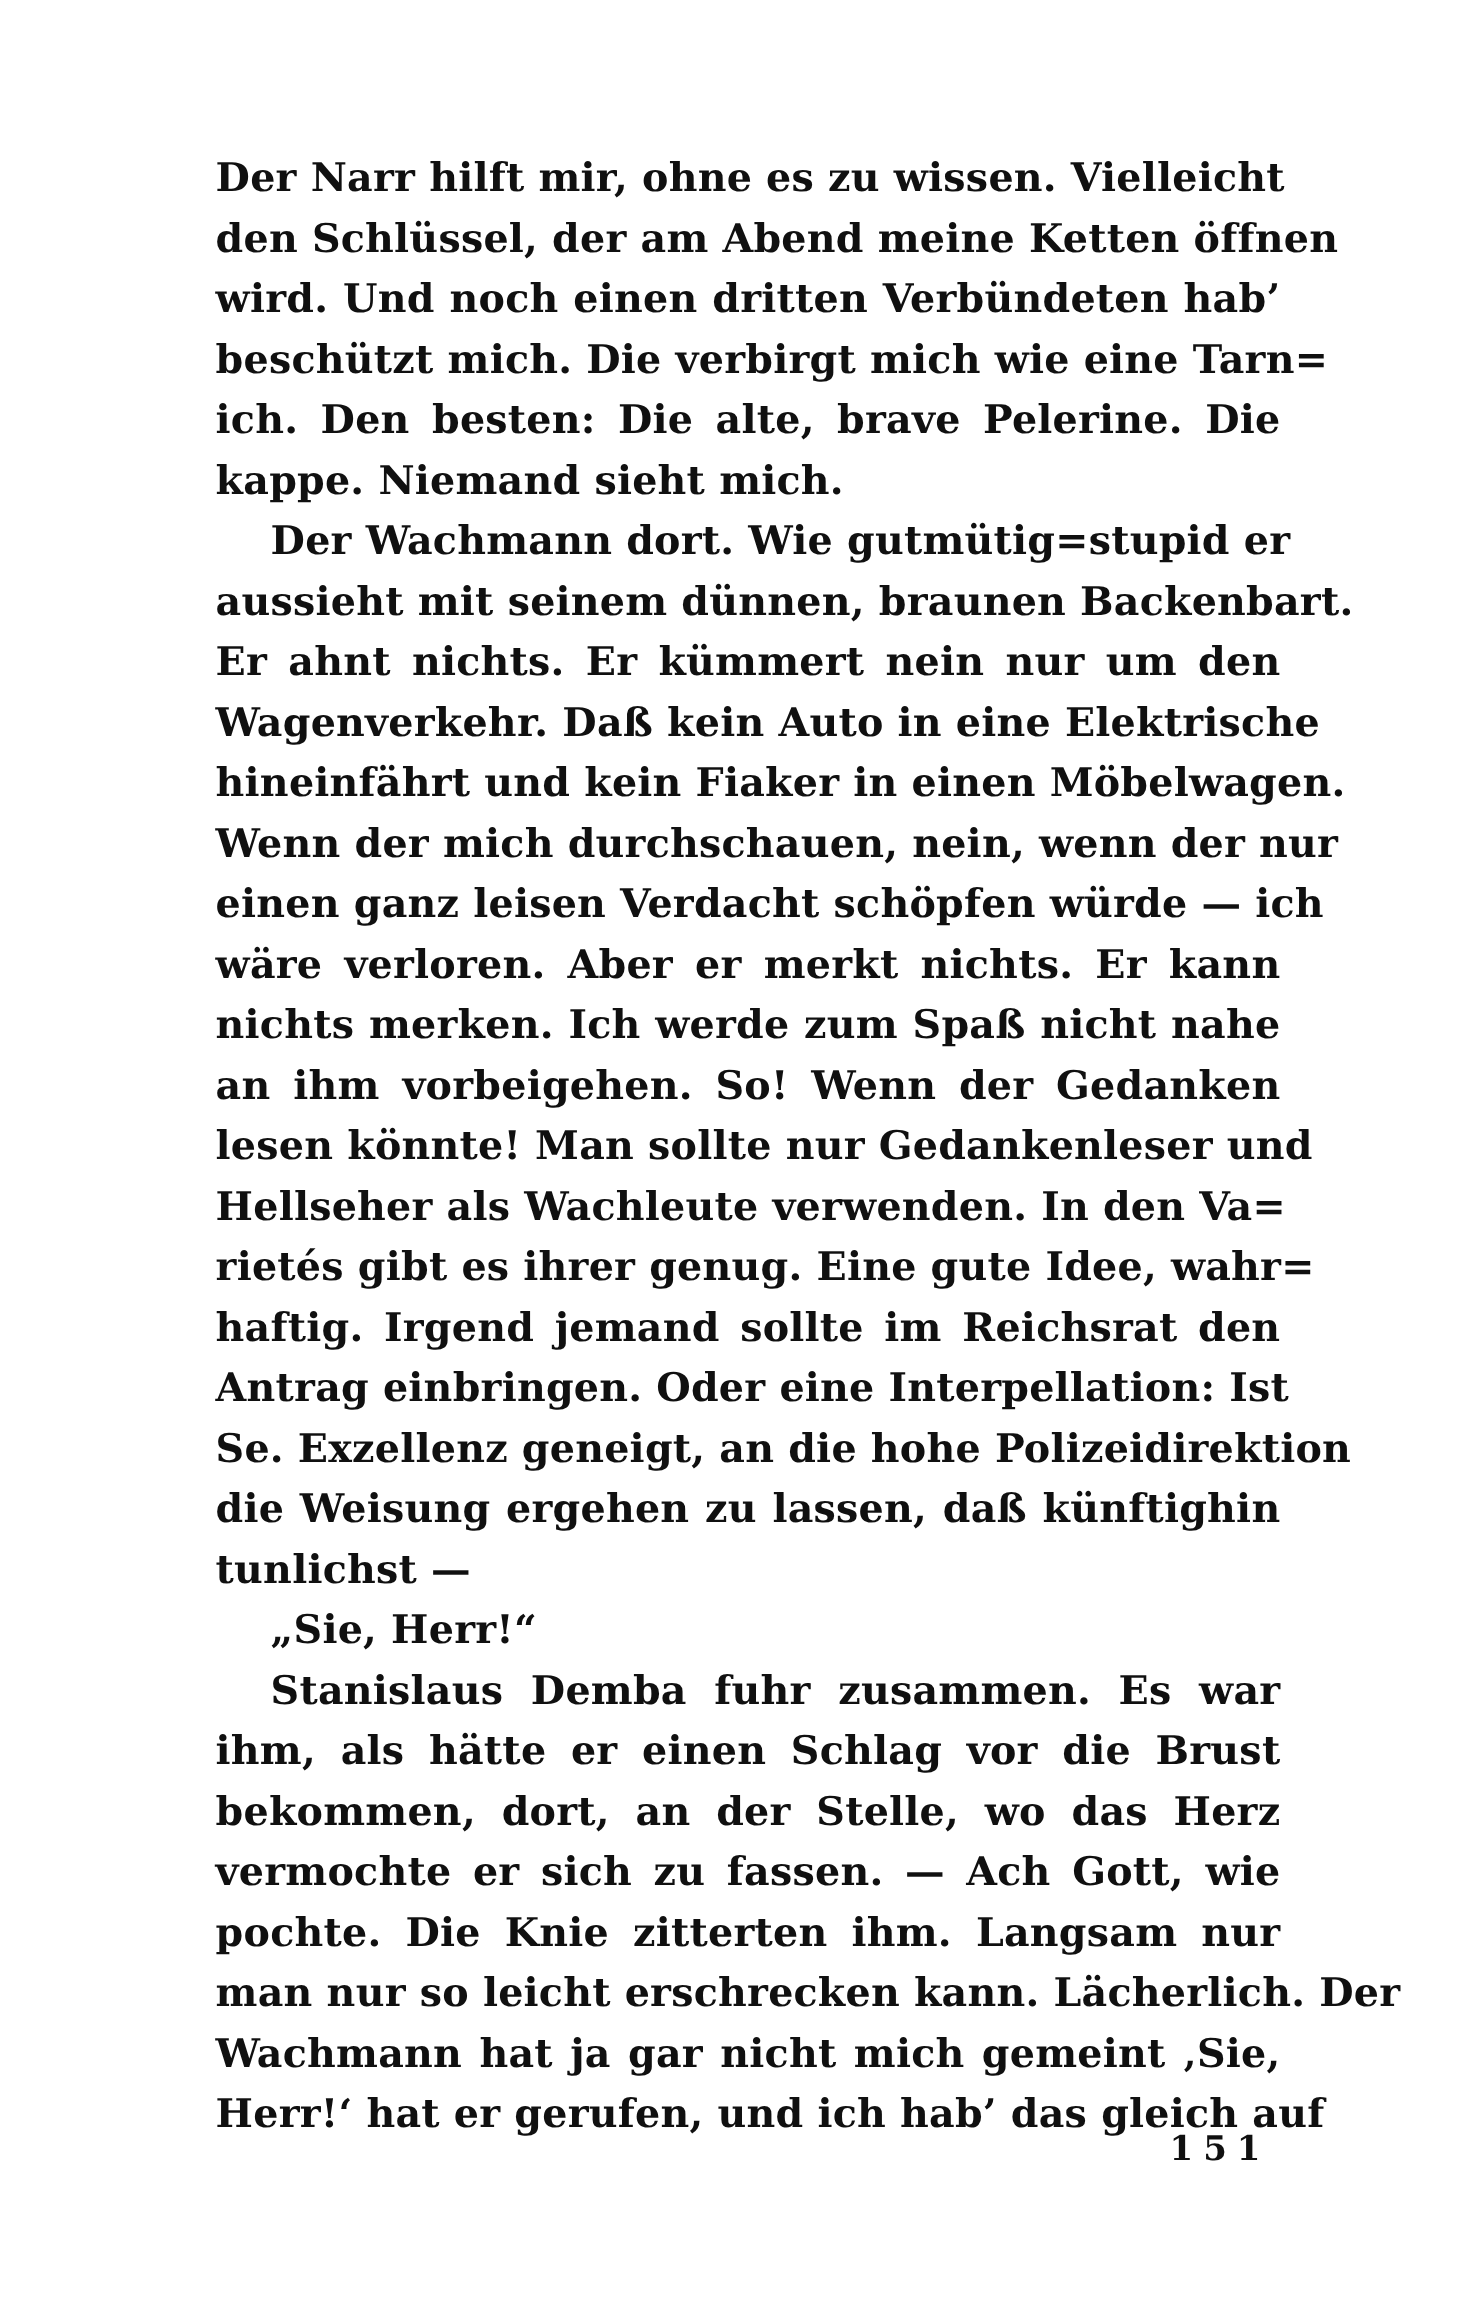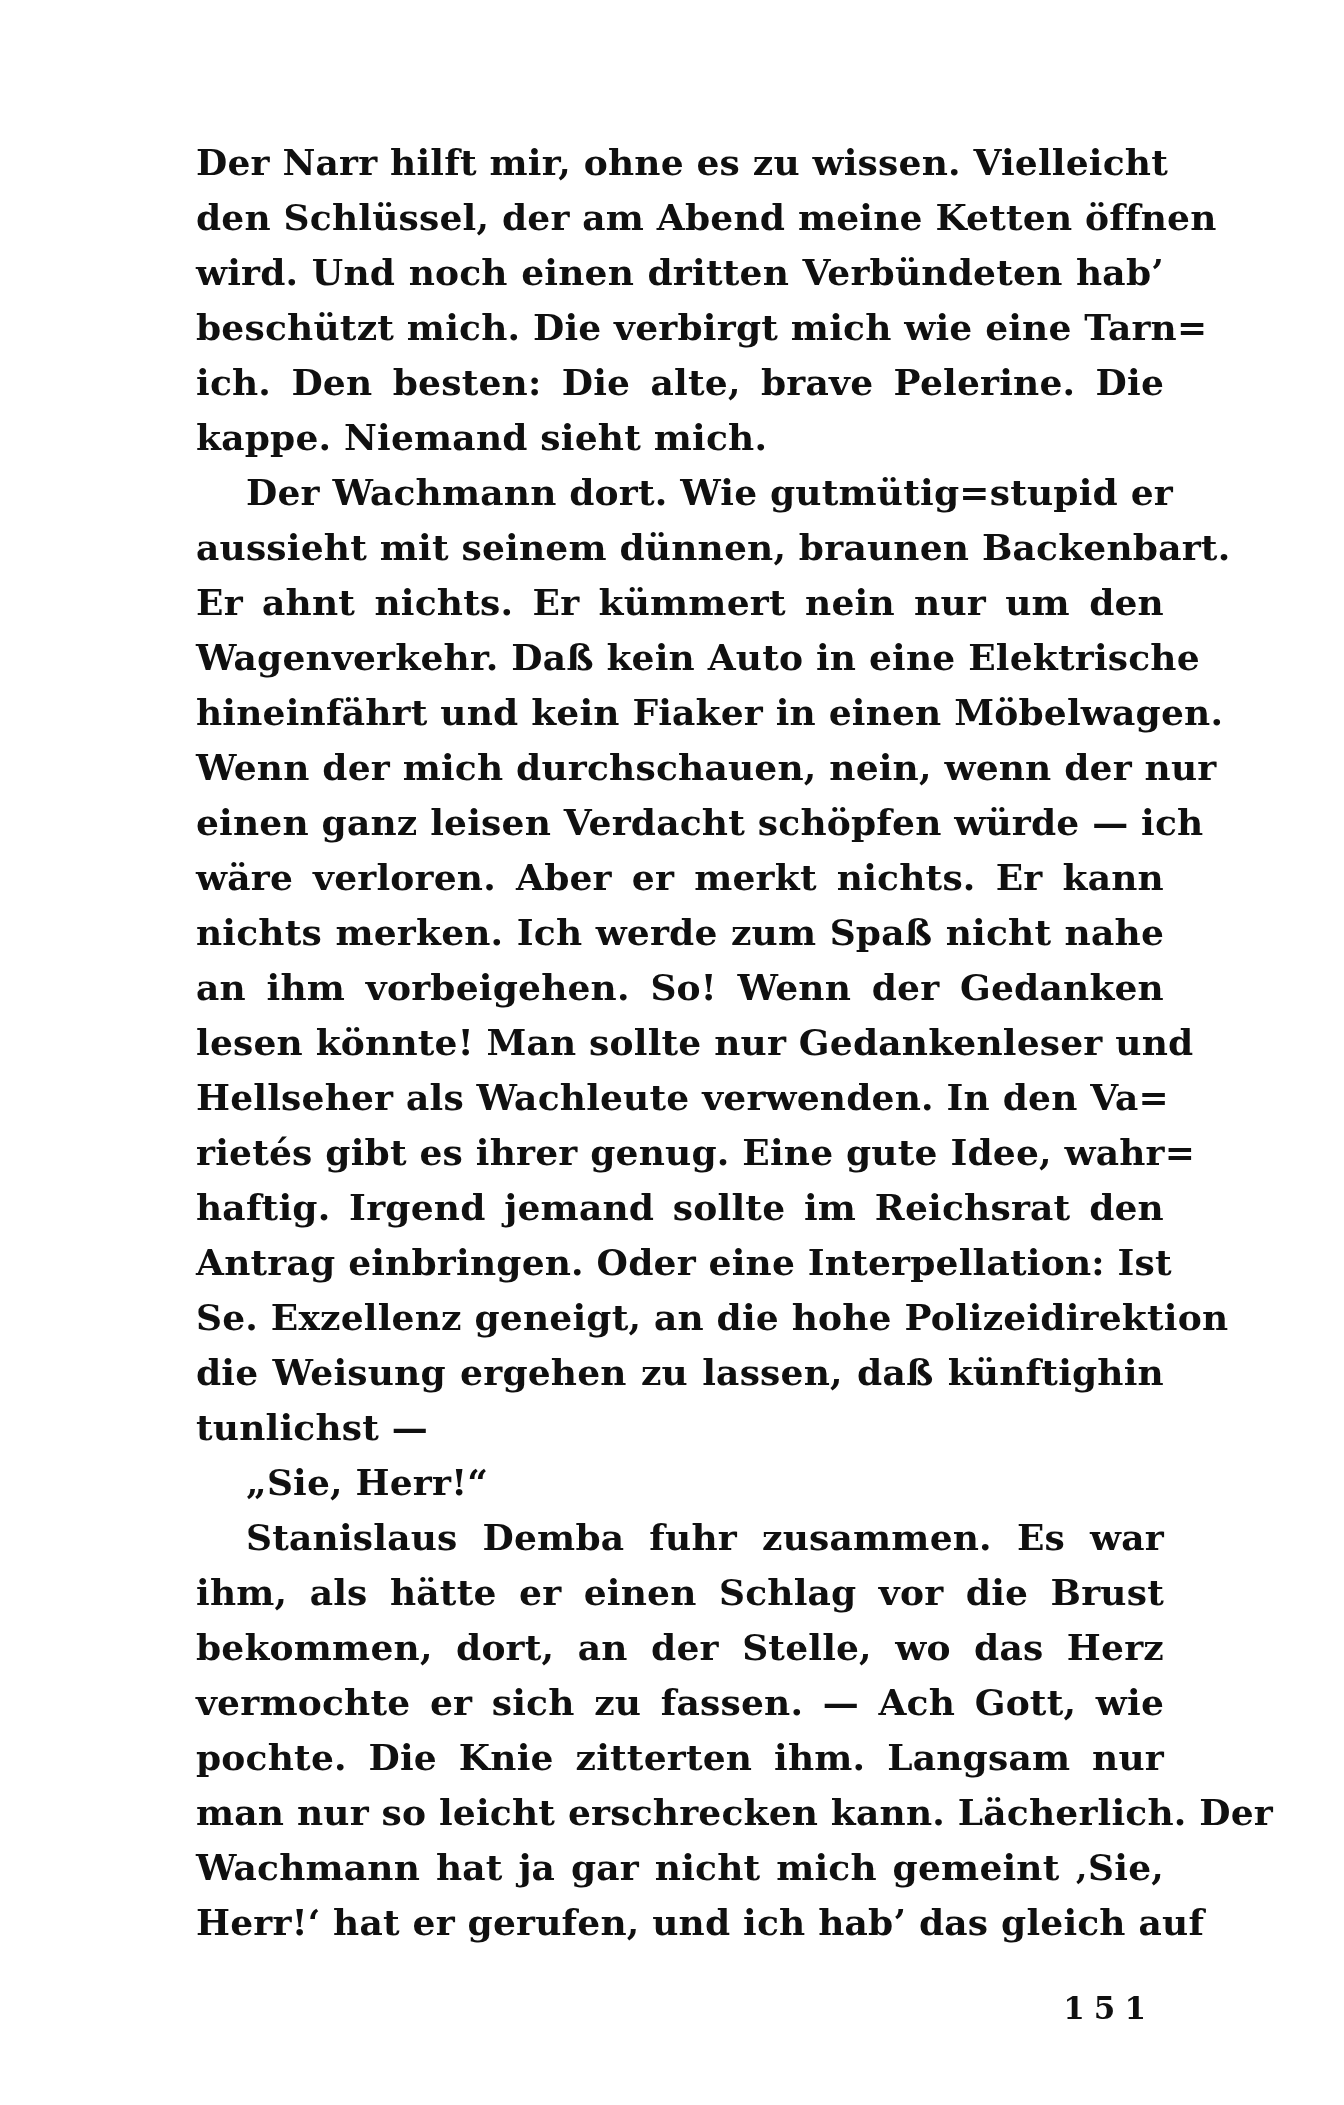--- a/index.html
+++ b/index.html
@@ -38,21 +38,21 @@
   }
   .line.end {
     text-align: center;
     text-align-last: left;
   }
   .line.ind {
     text-indent: 50px;
   }
   .page-number {
     position: absolute;
-    top: 1990px;
+    top: 1936px;
     right: 189px;
     font-size: 31px;
     font-weight: bold;
     letter-spacing: 9px;
     text-align: right;
   }
 </style>
 </head>
 <body>
 

